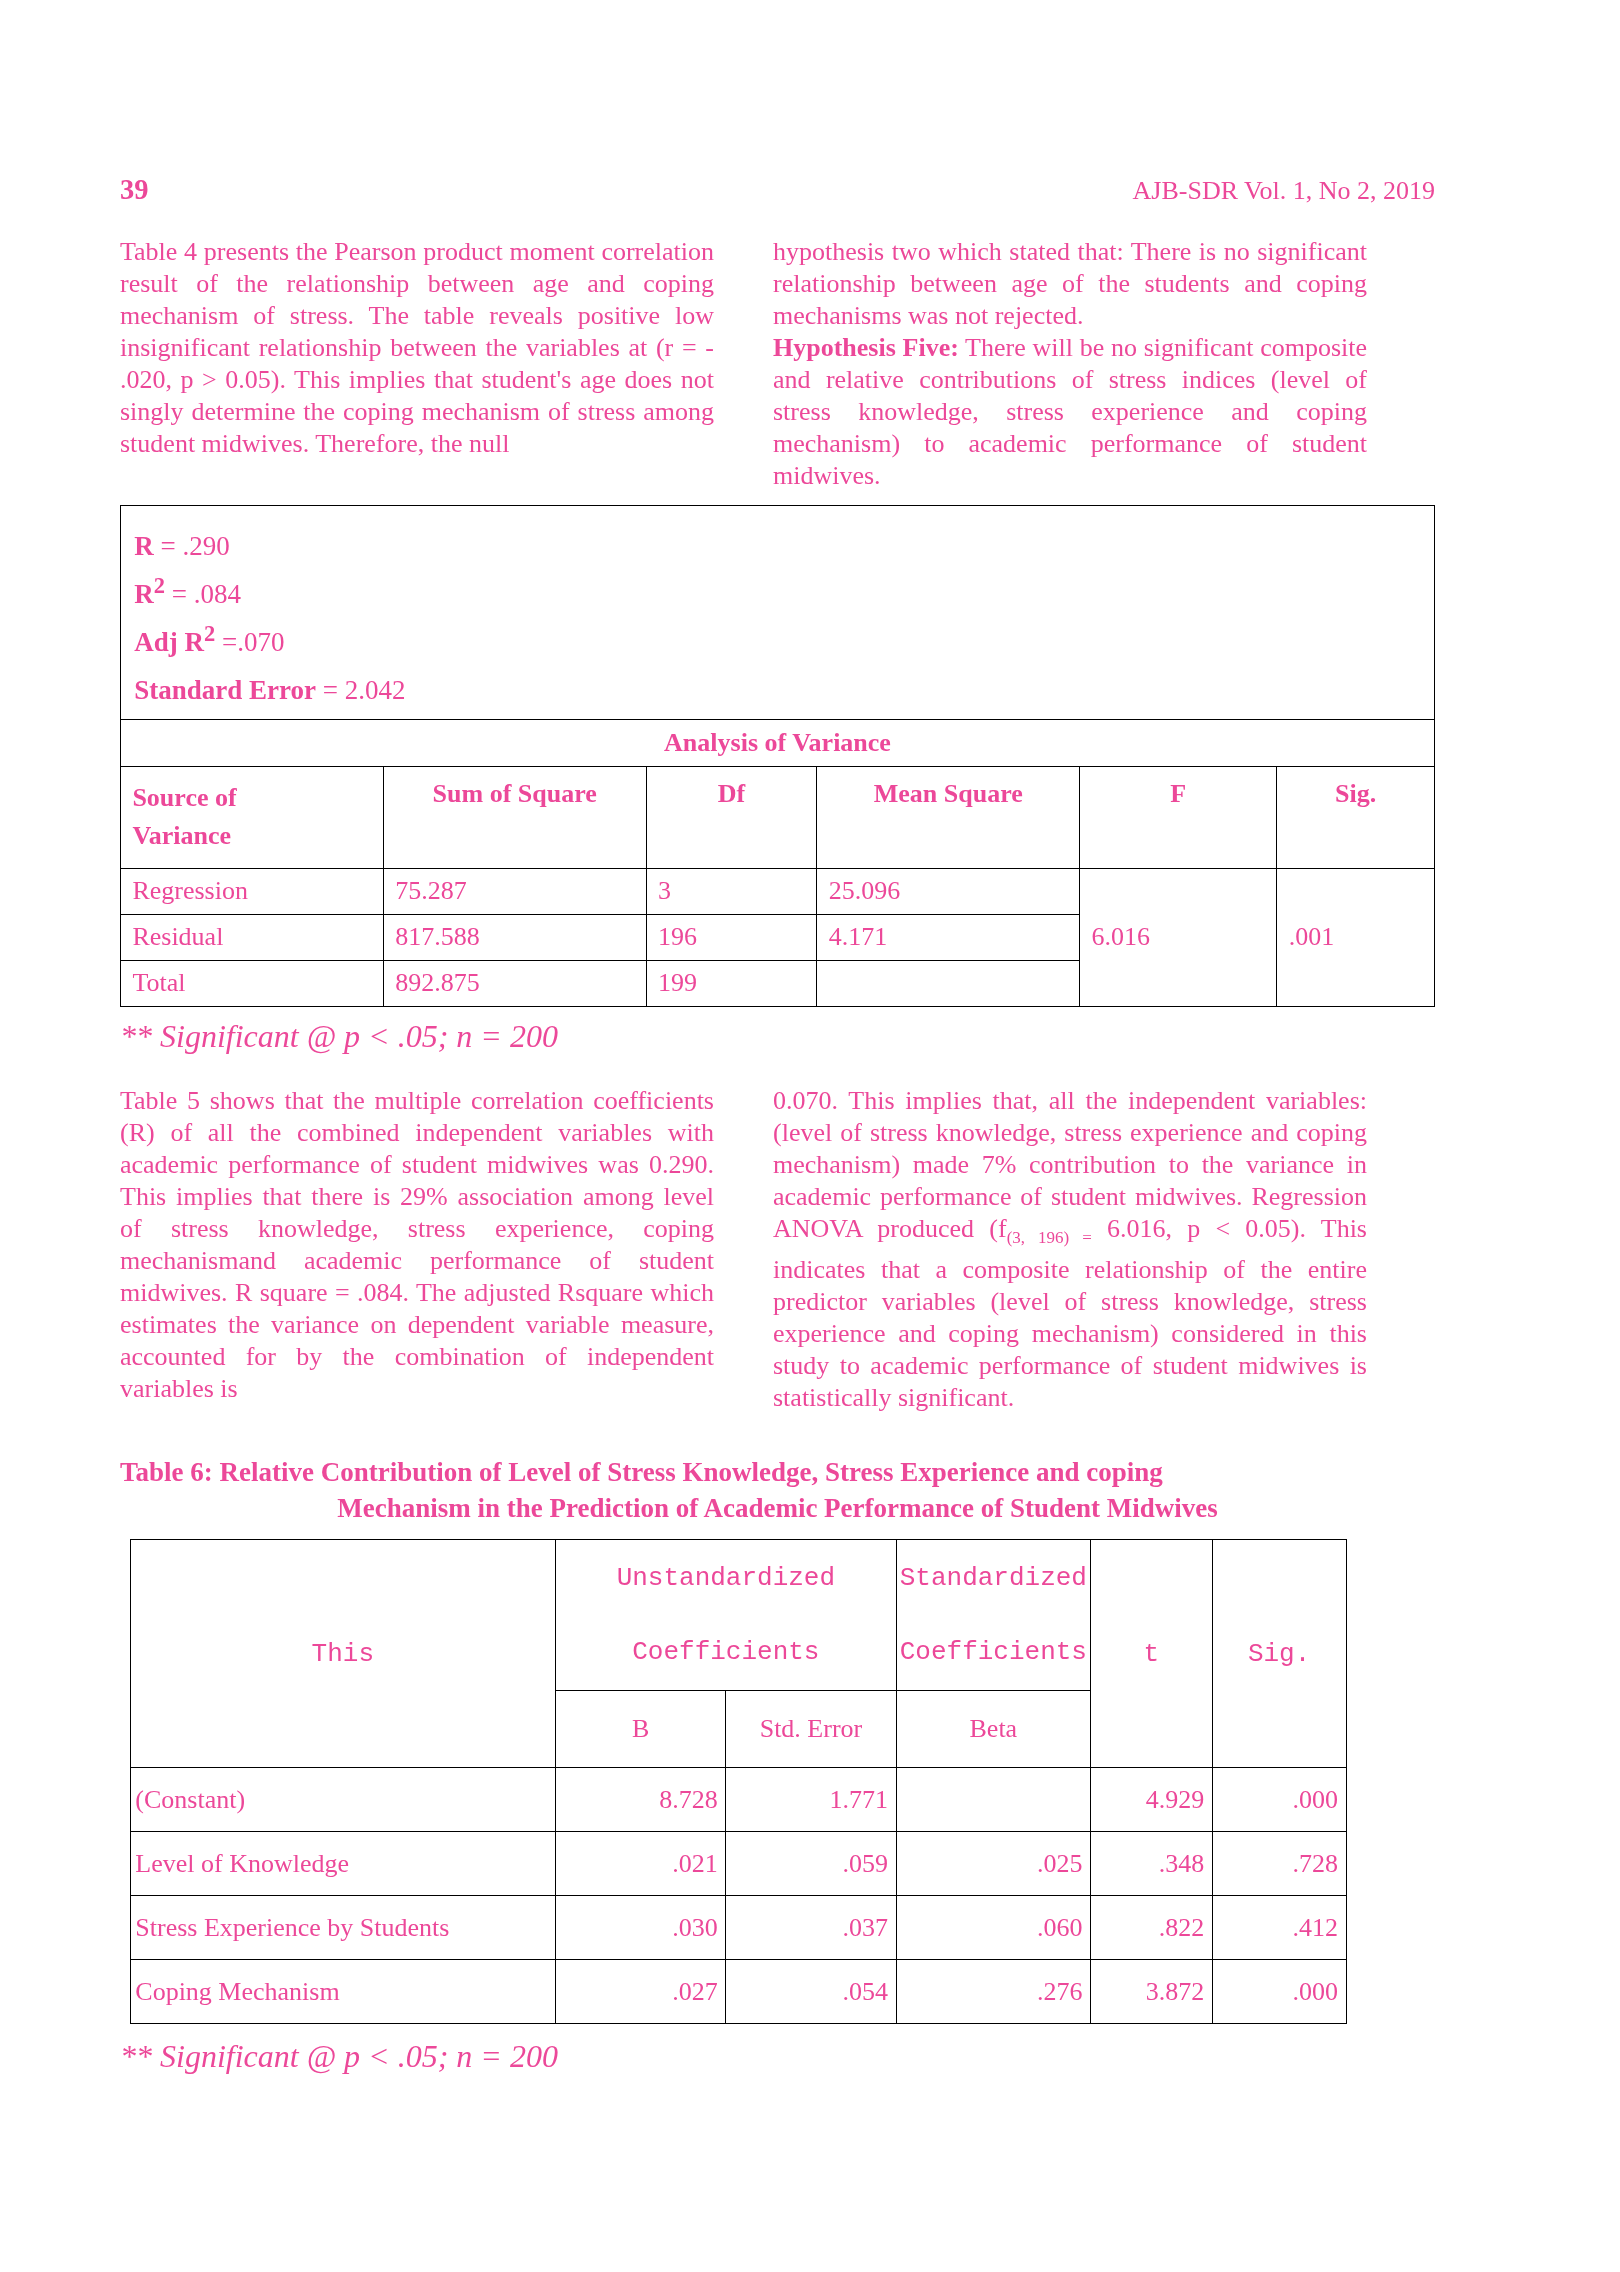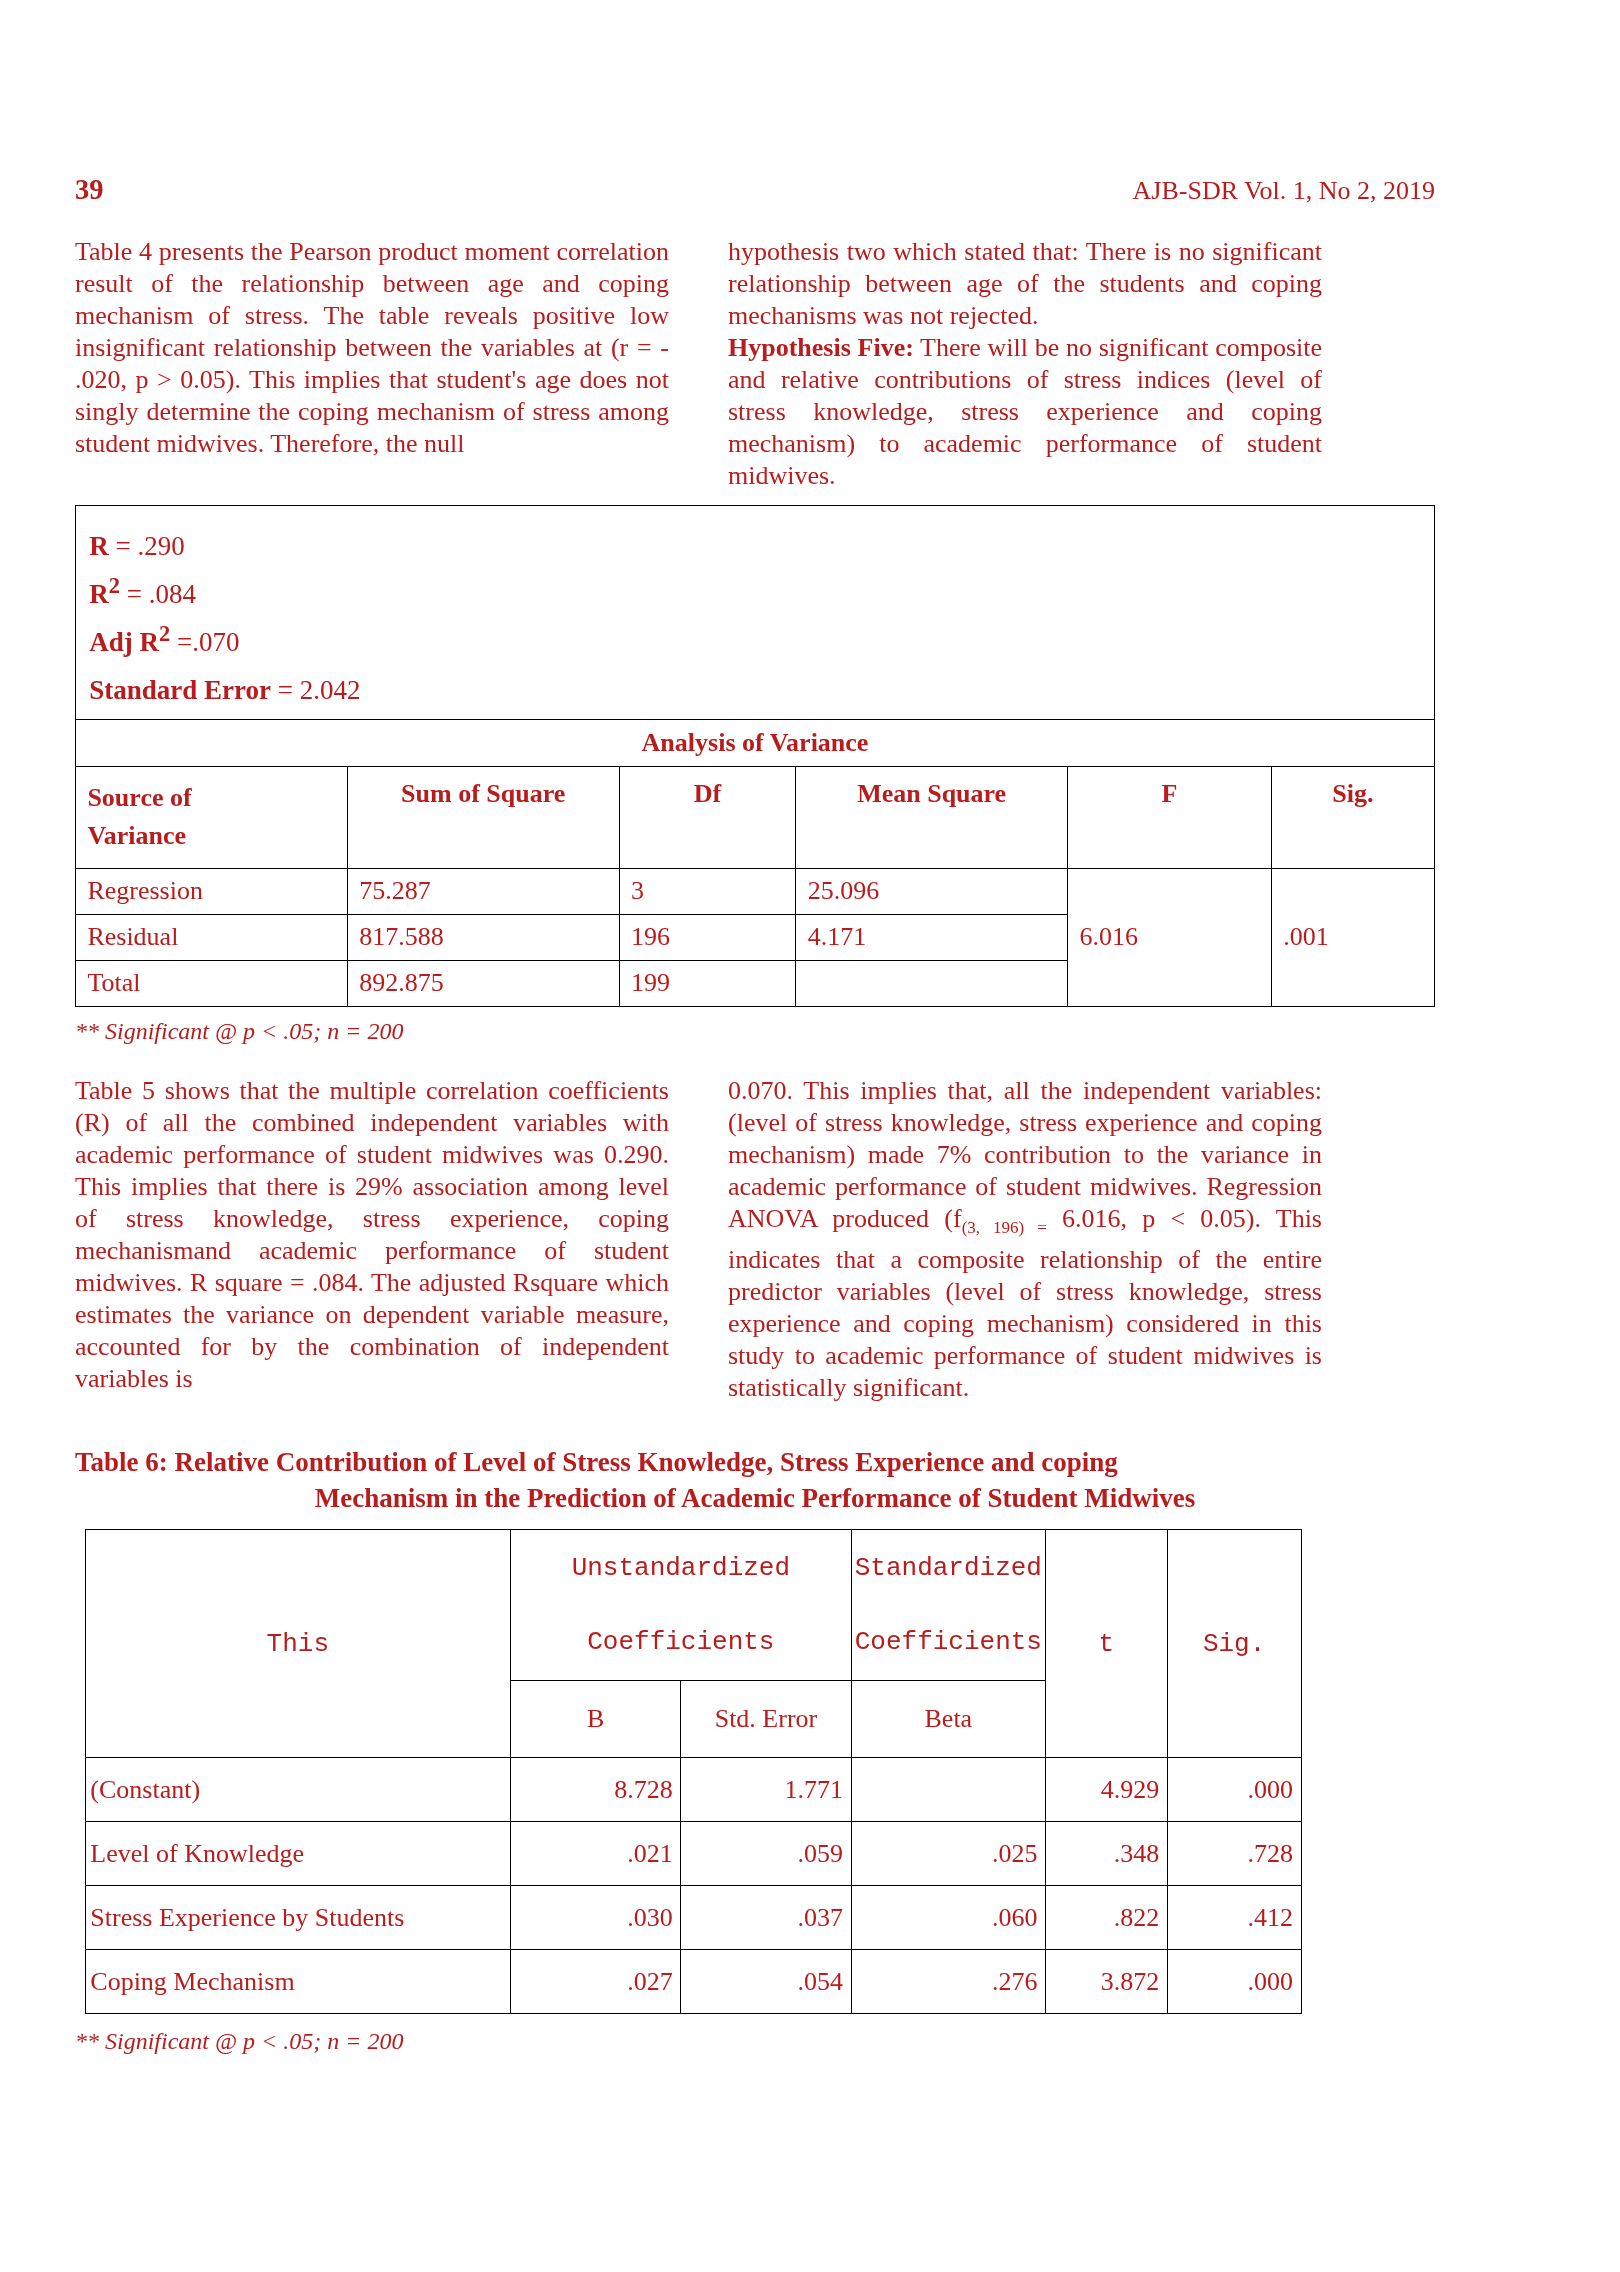--- a/index.html
+++ b/index.html
@@ -1,19 +1,19 @@
 <!DOCTYPE html>
 <html style="font-size:15px"><head>
 <meta charset="utf-8">
 <style>
   html,body{margin:0;padding:0;background:#e8e8e8;}
   .page{
-    width:1621px;height:2272px;background:#ffffff;color:#b91c1c;
+    width:1621px;height:2272px;background:#ffffff;color:#ec4899;
     font-family:"Liberation Serif","DejaVu Serif",serif;
-    box-sizing:border-box;padding:174px 186px 0 75px;
+    box-sizing:border-box;padding:174px 186px 0 120px;
     margin:0 auto;overflow:hidden;position:relative;
   }
   
   .hdr-row{display:flex;justify-content:space-between;align-items:baseline;}
   .pg-num{font-weight:bold;font-size:28.5px;}
   .journal{font-size:26px;}
   
   .cols{display:flex;gap:59px;margin-top:30px;}
   .col{width:594px;text-align:justify;font-size:26px;line-height:32px;}
   .col p{margin:0;}
@@ -39,21 +39,21 @@
   .tbl6{width:1217px;margin-top:13.3px;margin-left:9.5px;font-size:26px;border:1.9px solid #000;}
   .tbl6 td{border:1px solid #000;}
   .tbl6 .h1 td{font-weight:normal;text-align:center;vertical-align:middle;font-family:Liberation Mono, monospace;}
   .tbl6 .two-line{white-space:pre-line;line-height:74px;height:97px;vertical-align:middle;}
   .tbl6 .h2 td{height:74px;text-align:center;vertical-align:middle;border-bottom-width:1.9px !important;}
   .tbl6 td.span2{border-bottom-width:1.9px !important;}
   .tbl6 .drow td{height:61px;vertical-align:middle;}
   .tbl6 .drow .mcell{text-align:left;padding-left:4.8px;}
   .tbl6 .drow .num{text-align:right;padding-right:7.6px;}
   
-  .footnote{font-style:italic;font-size:24px;margin-top:11.4px;font-family:Liberation Serif, serif;}
+  .footnote{font-style:italic;font-size:32px;margin-top:11.4px;font-family:Liberation Serif, serif;}
   .fn6{margin-top:13.3px;}
 </style>
 </head>
 <body>
 
 <div class="page">
 
   <div class="hdr-row">
     <span class="pg-num">39</span>
     <span class="journal">AJB-SDR Vol. 1, No 2, 2019</span>

